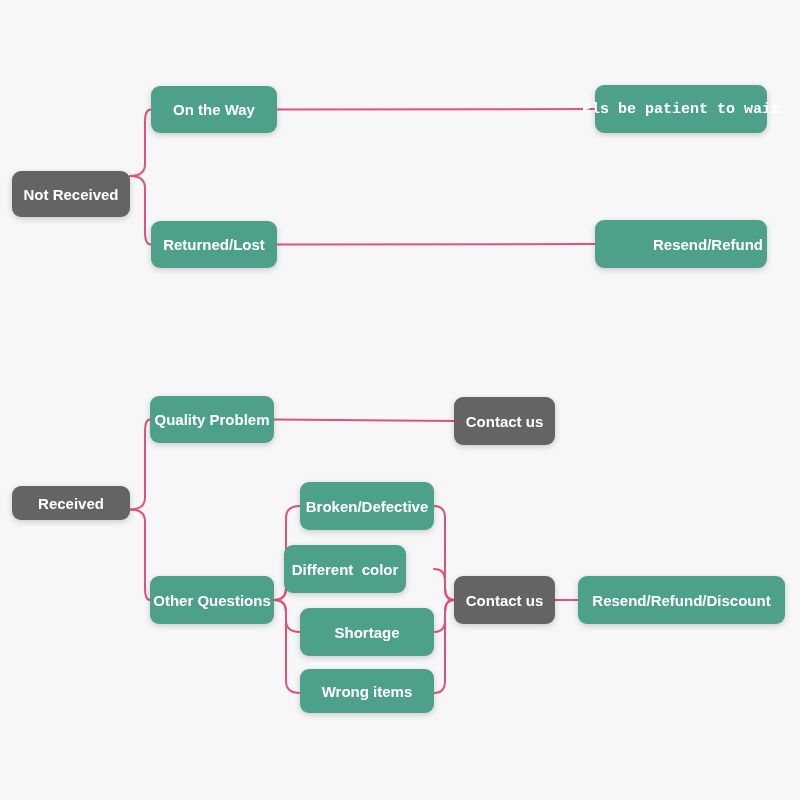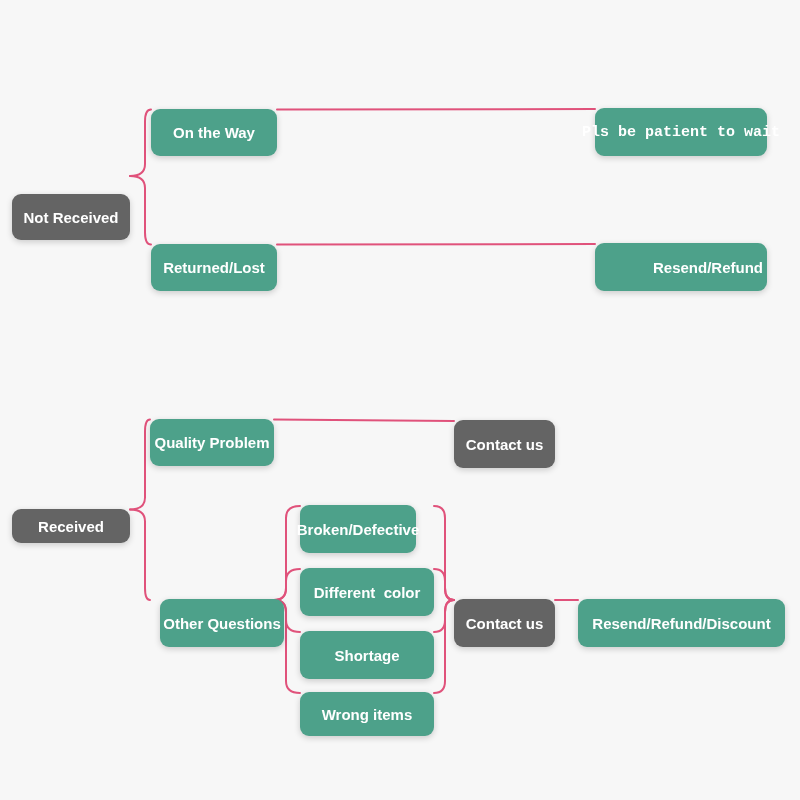--- a/index.html
+++ b/index.html
@@ -33,21 +33,20 @@
     display: flex;
     align-items: center;
     justify-content: center;
     border-radius: 9px;
     box-shadow: 0 2px 6px rgba(0,0,0,0.18);
     color: var(--label, #ffffff);
     font-weight: 700;
     font-size: 15px;
     line-height: 1;
     box-sizing: border-box;
-    margin-top: 23px;
   }
   .node.green { background: var(--green, #4da18a); }
   .node.gray  { background: var(--gray, #646464); }
   .node-label {
     white-space: pre;
     text-align: center;
     padding: 0 4px;
   }
 </style>
 </head>
@@ -90,27 +89,27 @@
     </div>
     <div class="node gray" style="left: 12px; top: 486px; width: 118px; height: 34px;">
       <span class="node-label">Received</span>
     </div>
     <div class="node green" style="left: 150px; top: 396px; width: 124px; height: 47px;">
       <span class="node-label">Quality Problem</span>
     </div>
     <div class="node gray" style="left: 454px; top: 397px; width: 101px; height: 48px;">
       <span class="node-label">Contact us</span>
     </div>
-    <div class="node green" style="left: 160px; top: 576px; width: 124px; height: 48px;">
+    <div class="node green" style="left: 150px; top: 576px; width: 124px; height: 48px;">
       <span class="node-label">Other Questions</span>
     </div>
-    <div class="node green" style="left: 300px; top: 482px; width: 116px; height: 48px;">
+    <div class="node green" style="left: 300px; top: 482px; width: 134px; height: 48px;">
       <span class="node-label">Broken/Defective</span>
     </div>
-    <div class="node green" style="left: 300px; top: 545px; width: 134px; height: 48px;">
+    <div class="node green" style="left: 284px; top: 545px; width: 122px; height: 48px;">
       <span class="node-label">Different  color</span>
     </div>
     <div class="node green" style="left: 300px; top: 608px; width: 134px; height: 48px;">
       <span class="node-label">Shortage</span>
     </div>
     <div class="node green" style="left: 300px; top: 669px; width: 134px; height: 44px;">
       <span class="node-label">Wrong items</span>
     </div>
     <div class="node gray" style="left: 454px; top: 576px; width: 101px; height: 48px;">
       <span class="node-label">Contact us</span>

